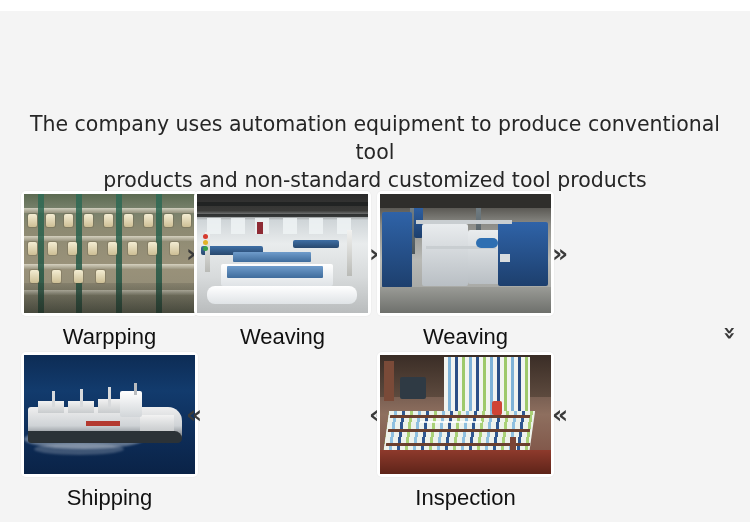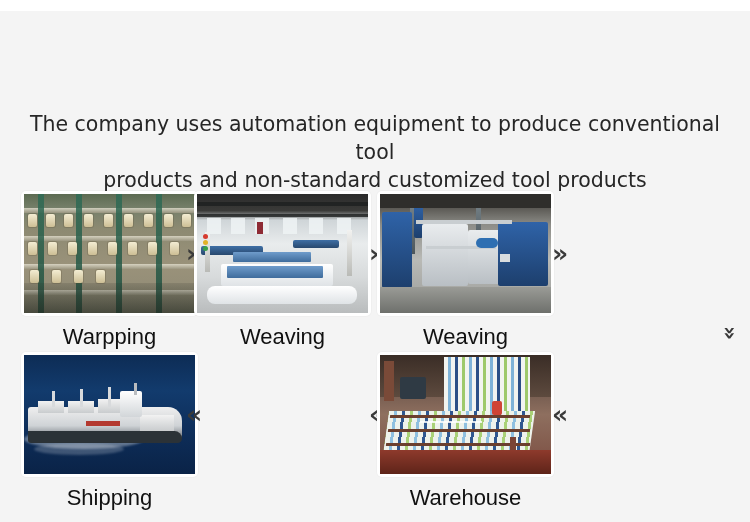--- a/index.html
+++ b/index.html
@@ -295,21 +295,21 @@
             <i class="bar" style="left:8px;top:74px;width:142px;height:3px;transform:skewX(-8deg)"></i>
             <i class="bar" style="left:6px;top:88px;width:144px;height:3px;transform:skewX(-8deg)"></i>
             <i style="left:130px;top:82px;width:6px;height:22px;background:#7a4436"></i>
             <i style="left:26px;top:96px;width:6px;height:16px;background:#7a4436"></i>
             <i style="left:112px;top:46px;width:10px;height:14px;background:#cf4436;border-radius:2px"></i>
             <i class="blk" style="left:110px;top:96px;width:34px;height:16px"></i>
             <i class="floor"></i>
             <i style="left:40px;top:66px;width:62px;height:2px;background:#fff;opacity:.8"></i>
           </div>
         </div>
-        <div class="label">Warehouse</div>
+        <div class="label">Inspection</div>
       </div>
 
       <div class="chev s3">«</div>
 
     </div>
 
   </div>
 </div>
 
 </body></html>

